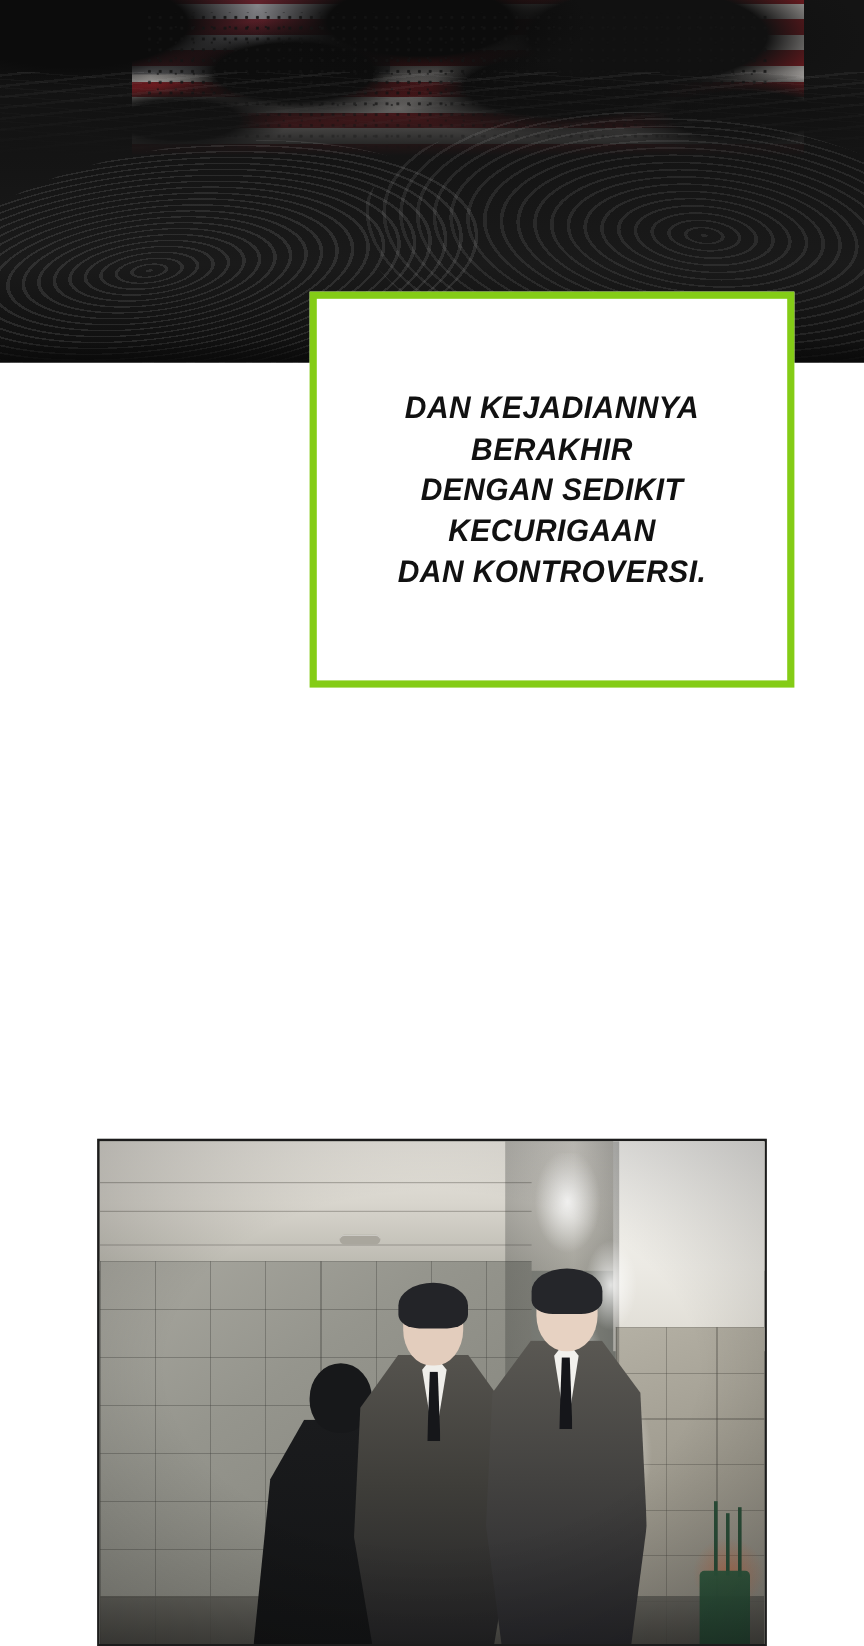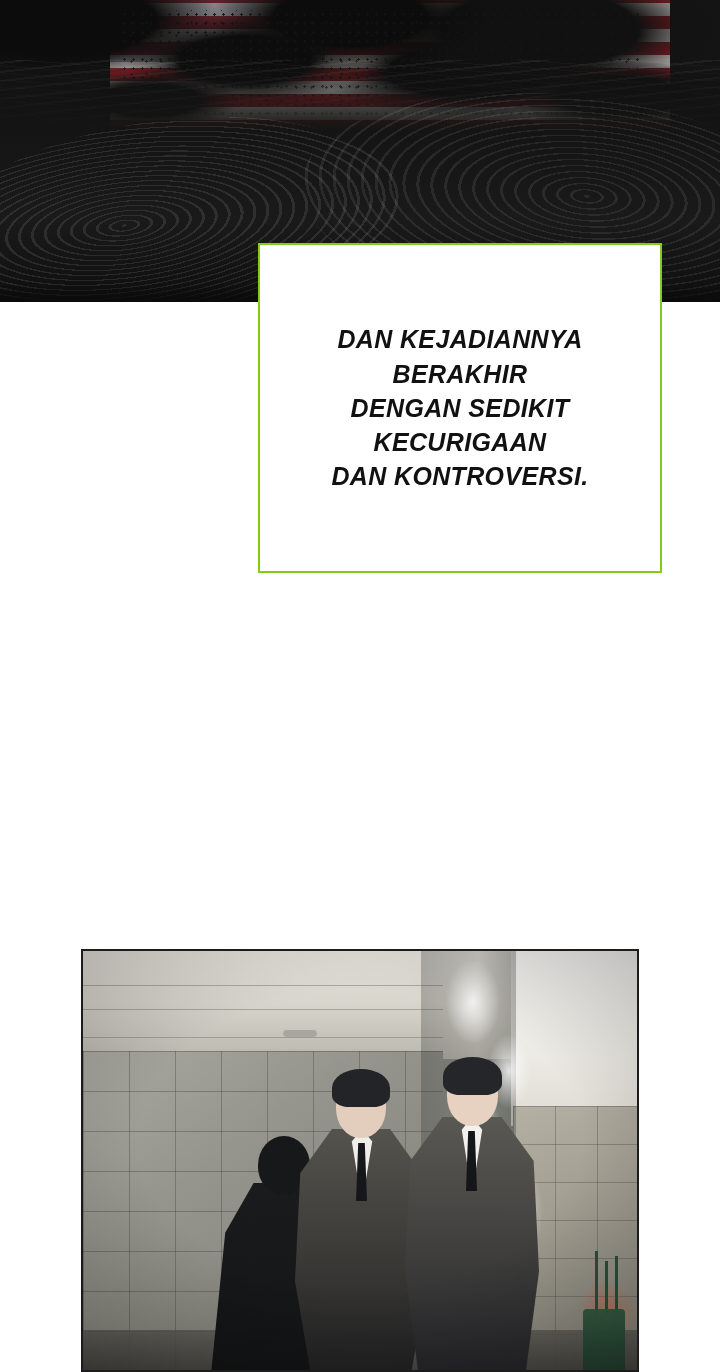--- a/index.html
+++ b/index.html
@@ -140,21 +140,21 @@
   }
 
   
   .dialogue-box {
     position: absolute;
     left: 258px;
     top: 243px;
     width: 404px;
     height: 330px;
     background: #ffffff;
-    border: 2px solid #84cc16;
+    border: 6px solid #84cc16;
     box-sizing: border-box;
     display: flex;
     align-items: center;
     justify-content: center;
   }
   .dialogue-text {
     width: 370px;
     text-align: center;
     font-family: "Liberation Sans", sans-serif;
     font-weight: 700;

